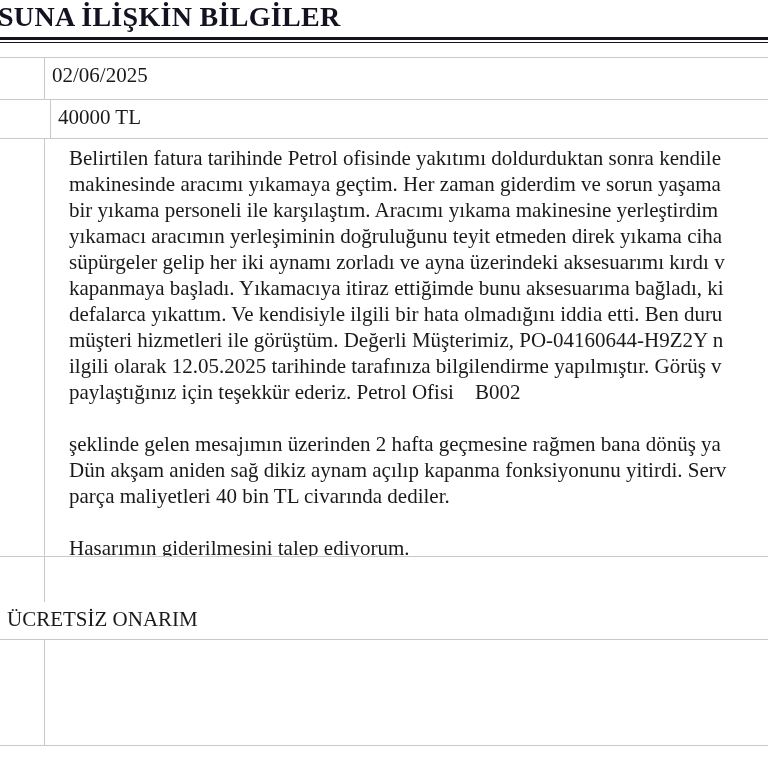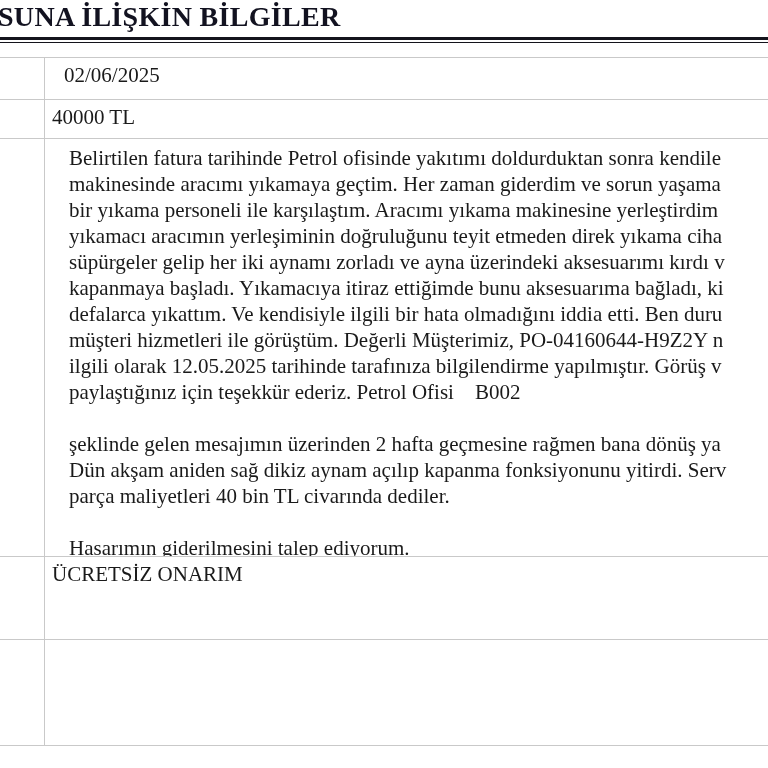--- a/index.html
+++ b/index.html
@@ -62,25 +62,25 @@
     box-sizing: border-box;
   }
   .c2 {
     flex: 1;
     padding: 4px 0 0 7px;
     font-size: 21px;
     line-height: 26px;
     overflow: hidden;
     white-space: pre;
   }
-  .r-date   { height: 42px; gap: 12px; }
-  .r-amount { height: 39px; }
+  .r-date   { height: 42px; }
+  .r-amount { height: 39px; padding-left: 6px; }
   .r-text   { height: 418px; gap: 17px; }
   .r-text .c2 { padding-top: 6px; }
-  .r-request{ height: 83px; }
+  .r-request{ height: 83px; flex-direction: column; }
   .r-empty  { height: 107px; }
 </style>
 </head>
 <body>
 
 <div class="page-title">SUNA İLİŞKİN BİLGİLER</div>
 
 <div class="title-rule">
   <div class="thick"></div>
   <div class="thin"></div>

